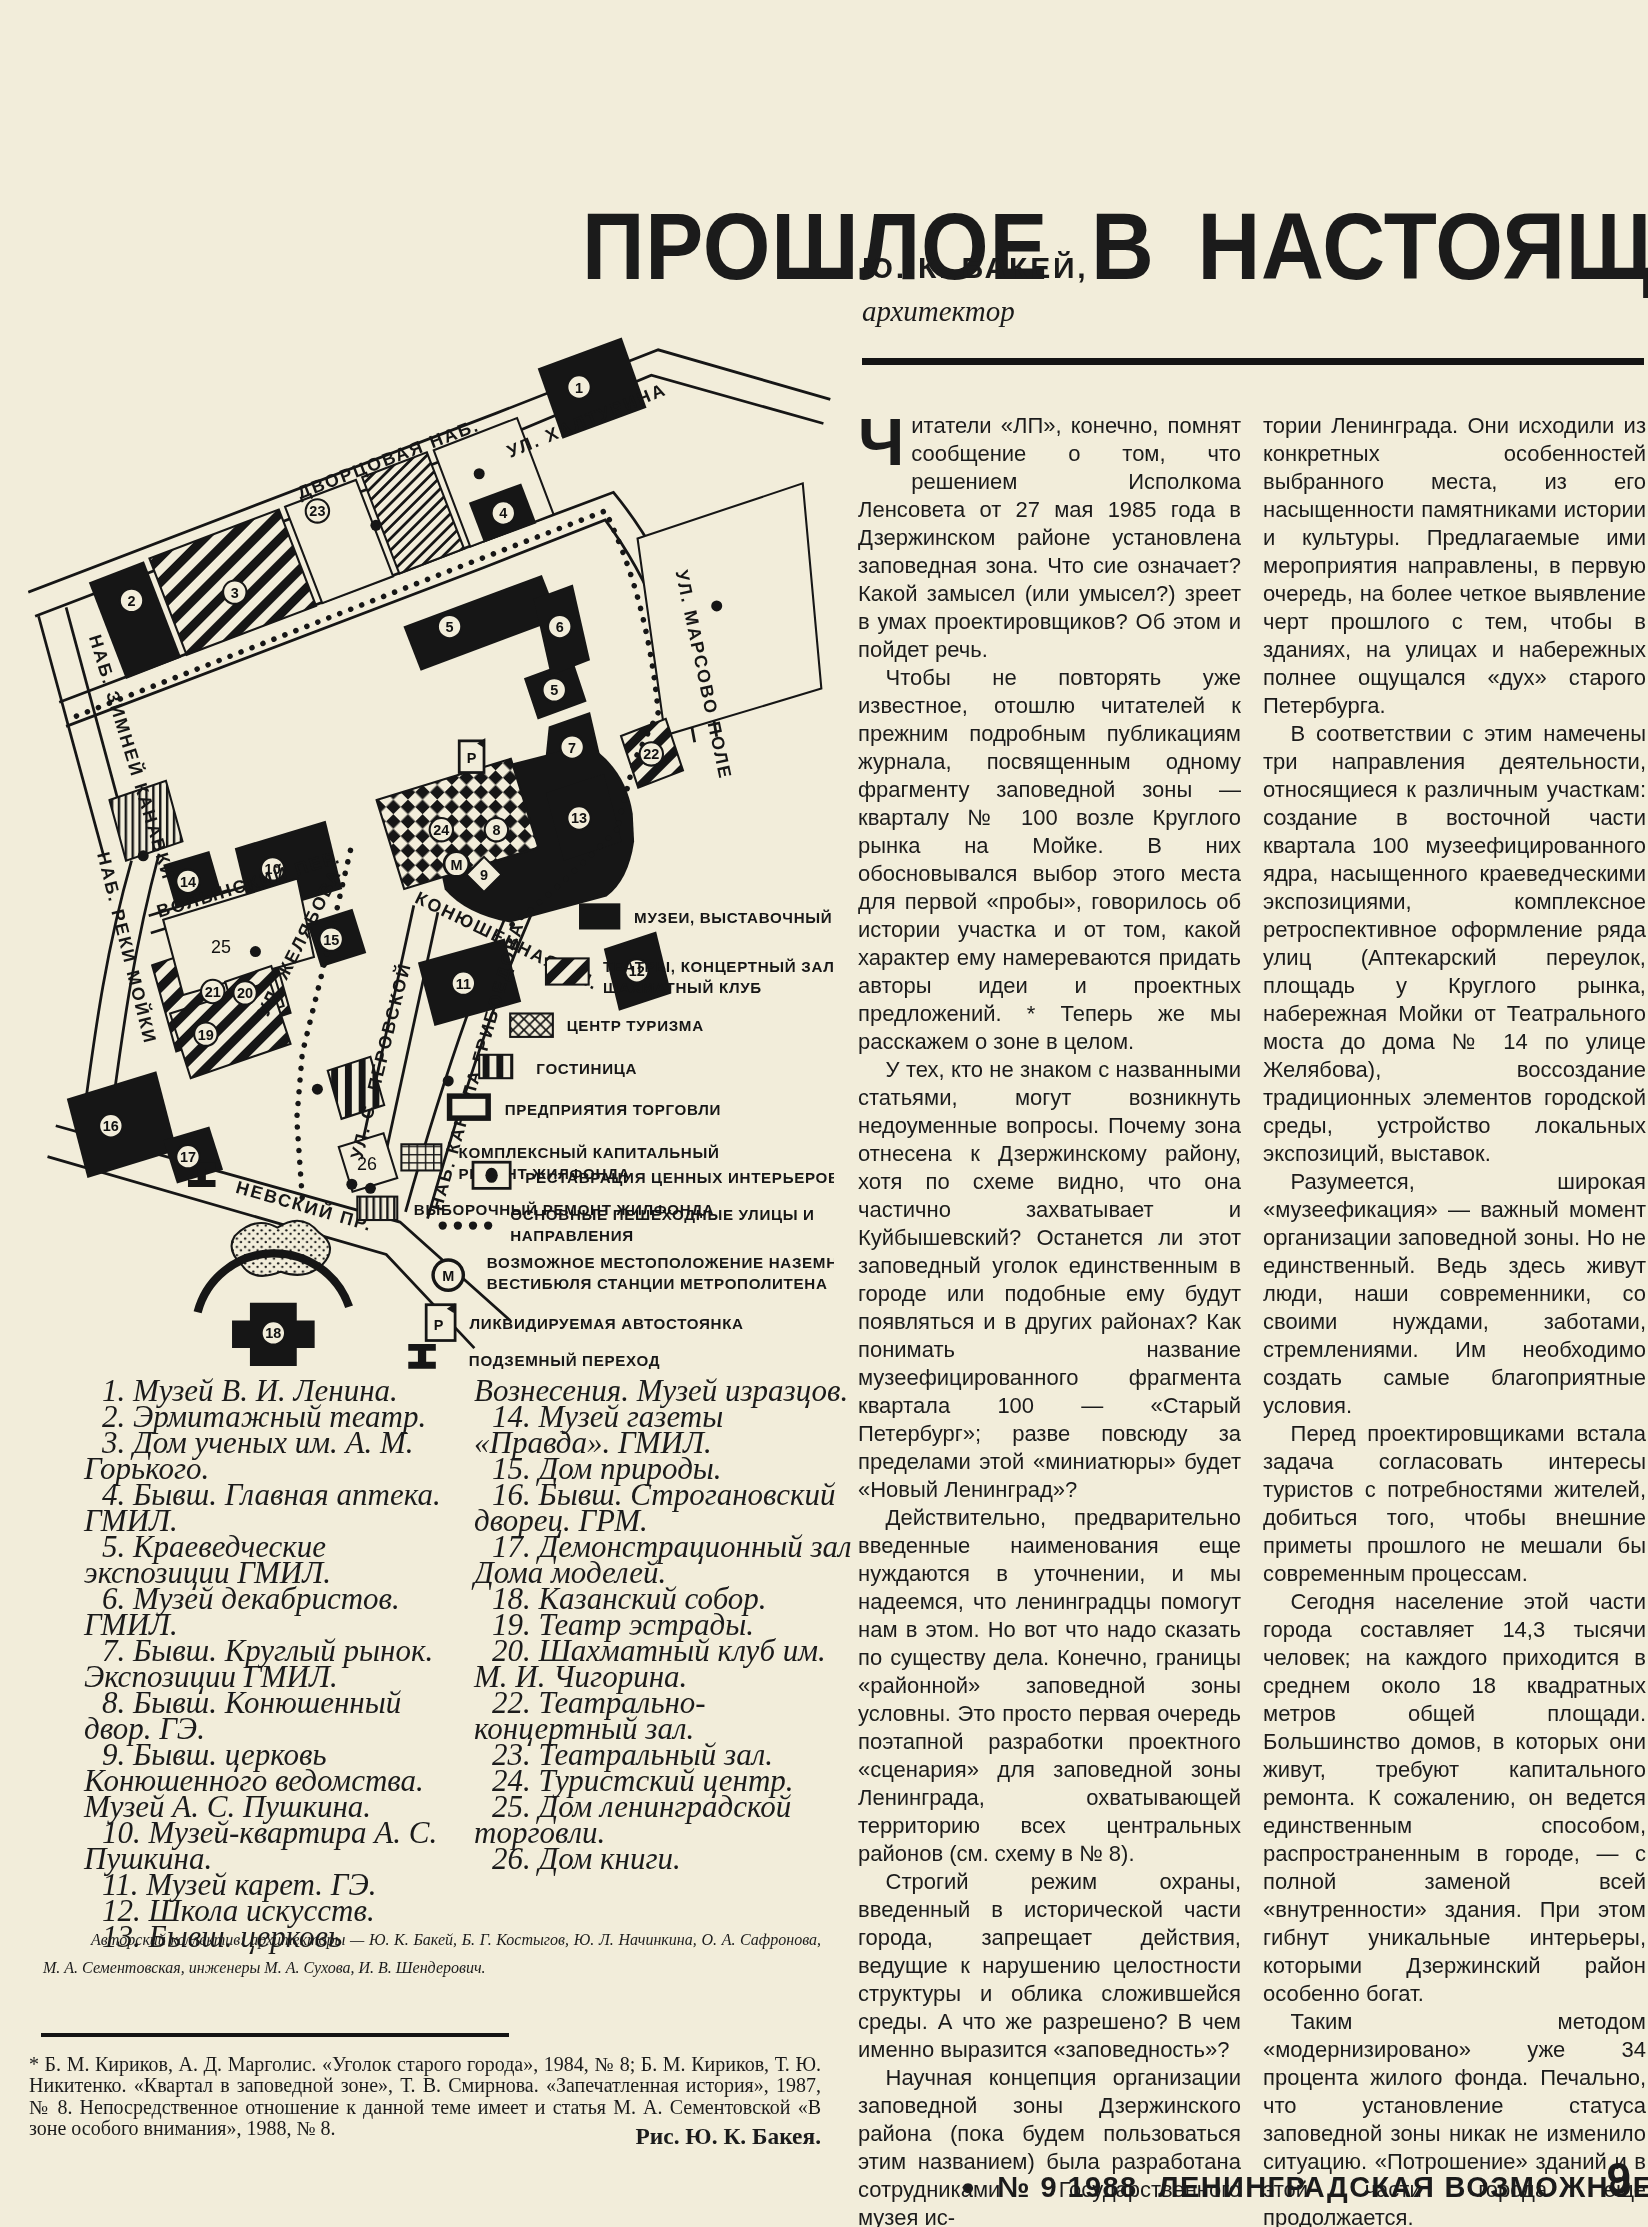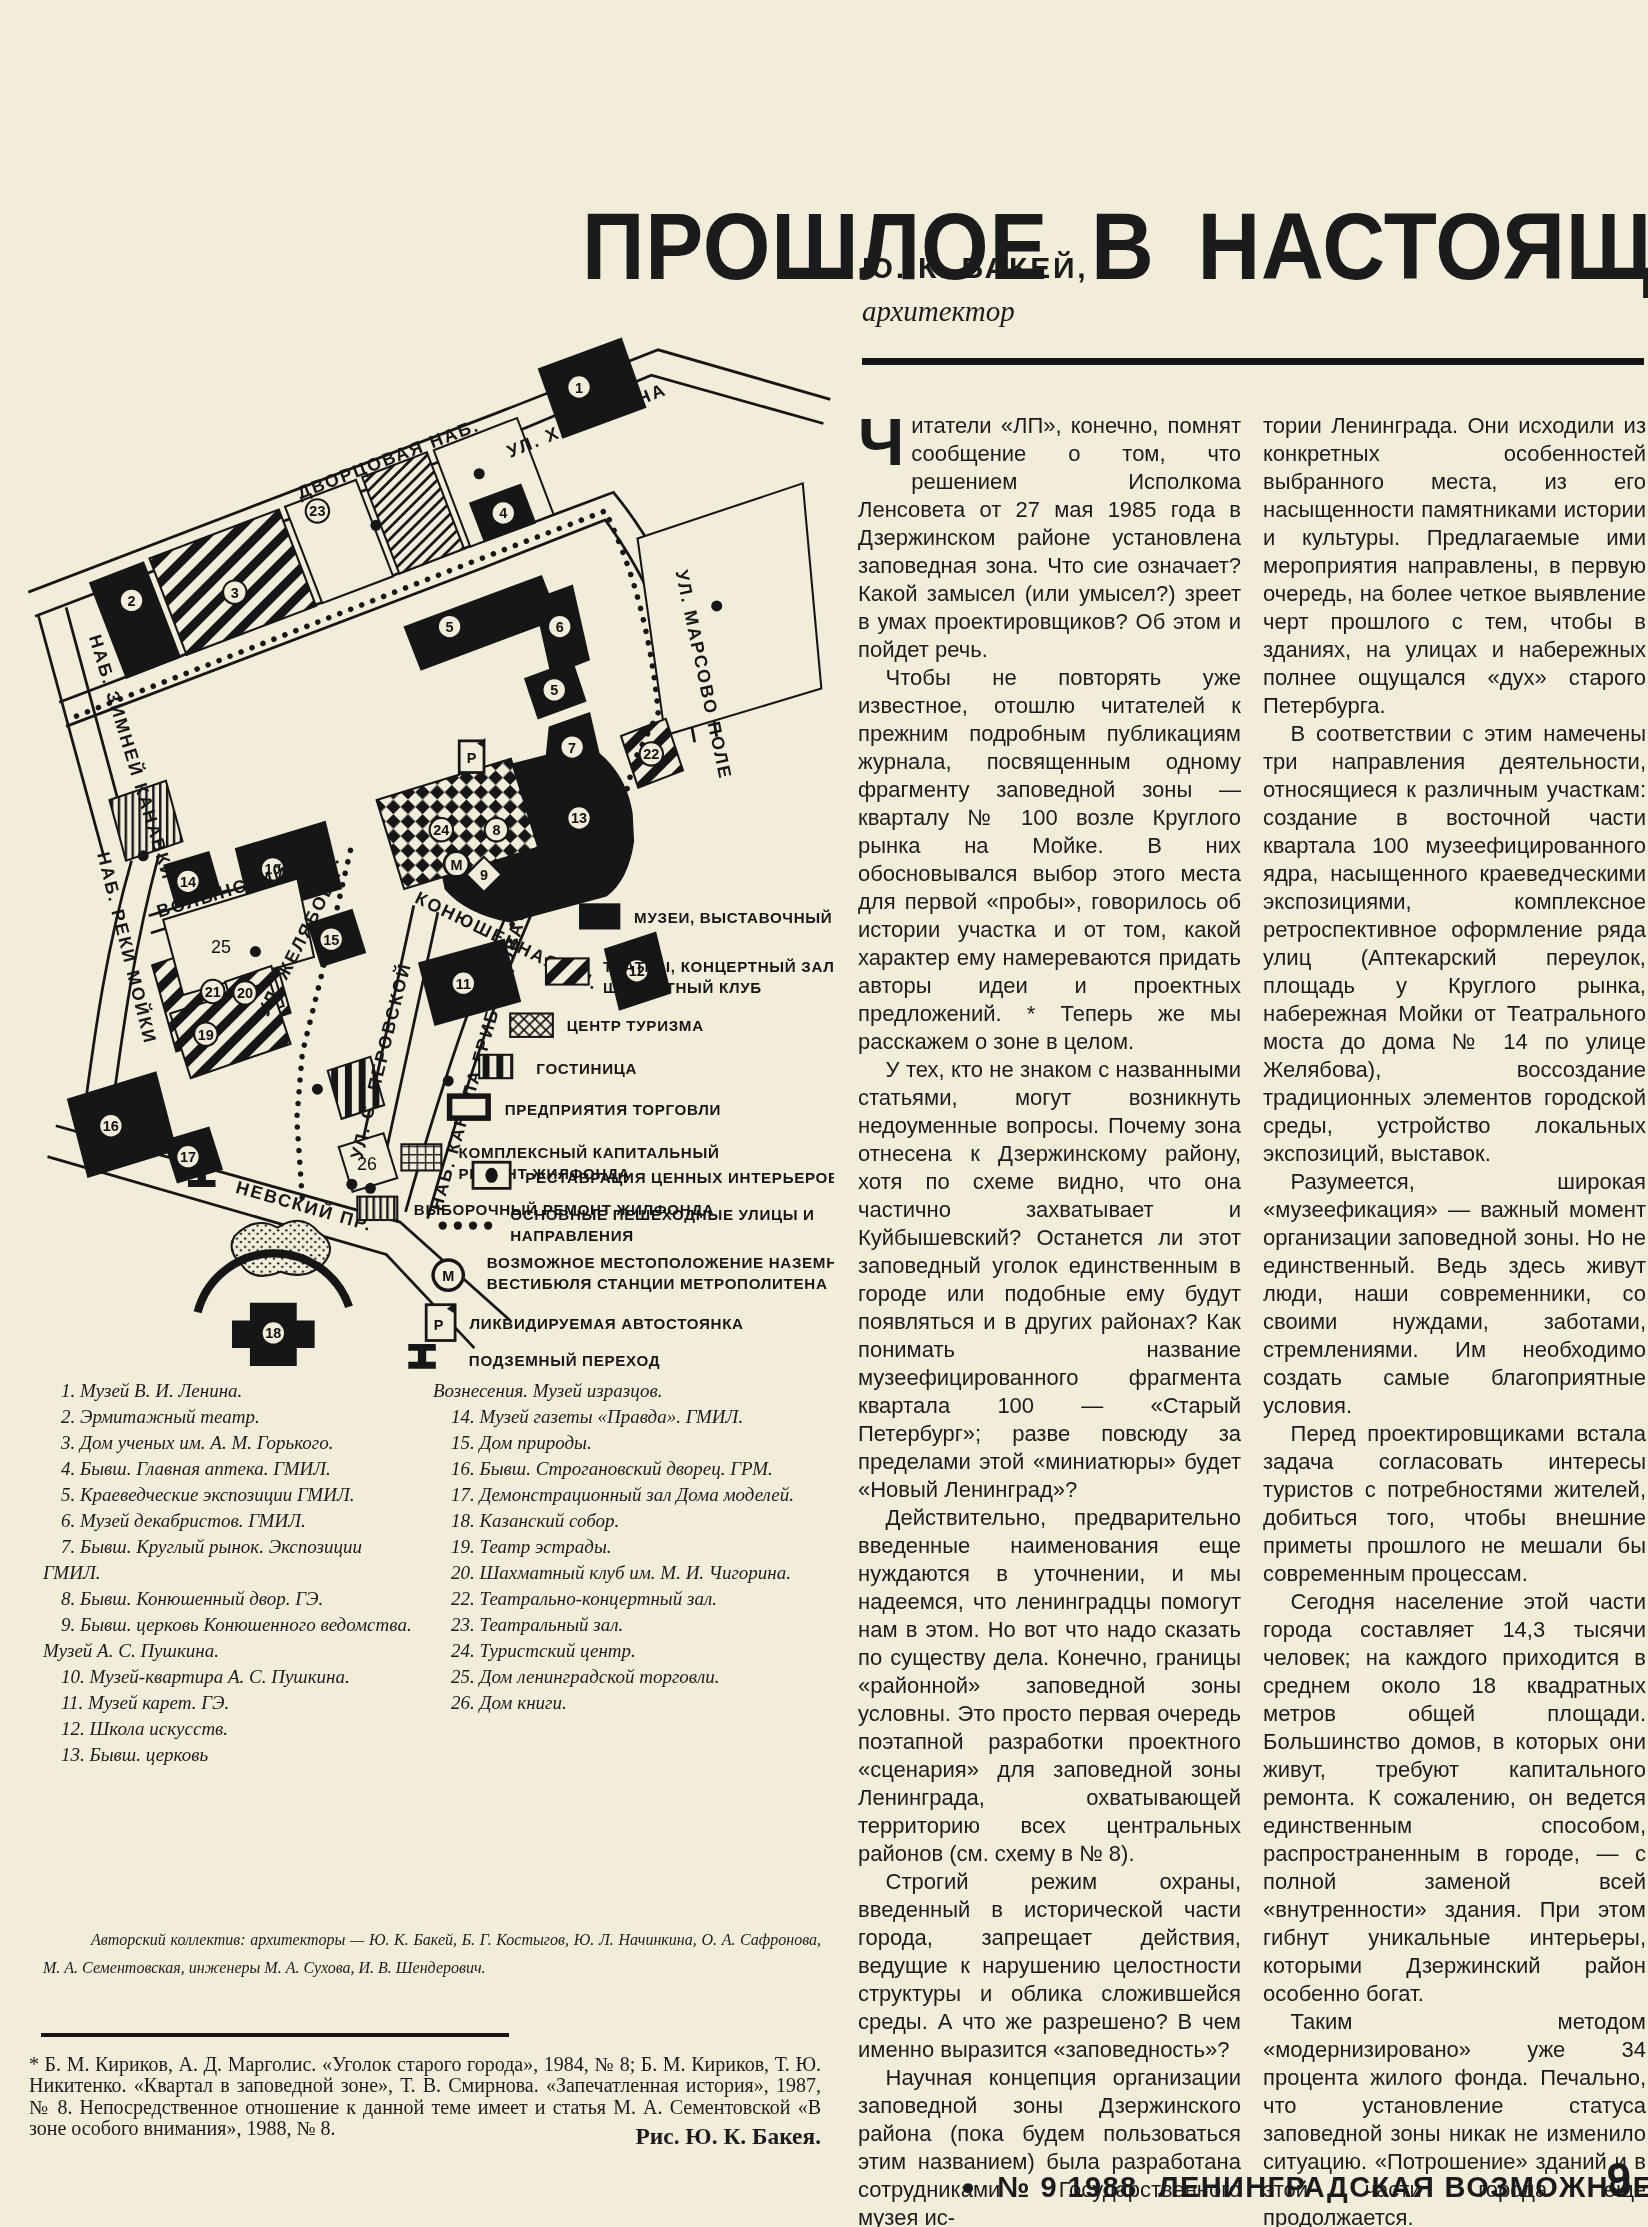--- a/index.html
+++ b/index.html
@@ -45,21 +45,21 @@
   .map-wrap{position:absolute;left:27.6px;top:303px;width:806px;height:1074px;}
   .map-wrap svg{width:100%;height:100%;}
   text.street{font-family:"Liberation Sans",sans-serif;font-size:26px;font-weight:700;letter-spacing:3px;fill:#161616;}
   text.mknum{font-family:"Liberation Sans",sans-serif;font-size:21px;font-weight:700;fill:#111;text-anchor:middle;}
   text.plainnum{font-family:"Liberation Sans",sans-serif;font-size:26px;font-weight:400;fill:#111;text-anchor:middle;}
   text.lg{font-family:"Liberation Sans",sans-serif;font-size:22px;font-weight:700;letter-spacing:1px;fill:#161616;}
   
   .index-col{
     position:absolute;top:1378px;
     font-family:"Liberation Serif",serif;font-style:italic;
-    font-size:19px;line-height:26px;
+    font-size:31px;line-height:26px;margin-left:41px;
   }
   .index-left{left:43px;width:375px;}
   .index-right{left:433px;width:389px;}
   .index-col p{margin:0;text-indent:18px;}
   .index-col p.cont{text-indent:0;}
   .credits{
     position:absolute;left:43px;top:1926px;width:778px;
     font-family:"Liberation Serif",serif;font-style:italic;
     font-size:16px;line-height:27.6px;text-align:justify;text-indent:48px;
   }

